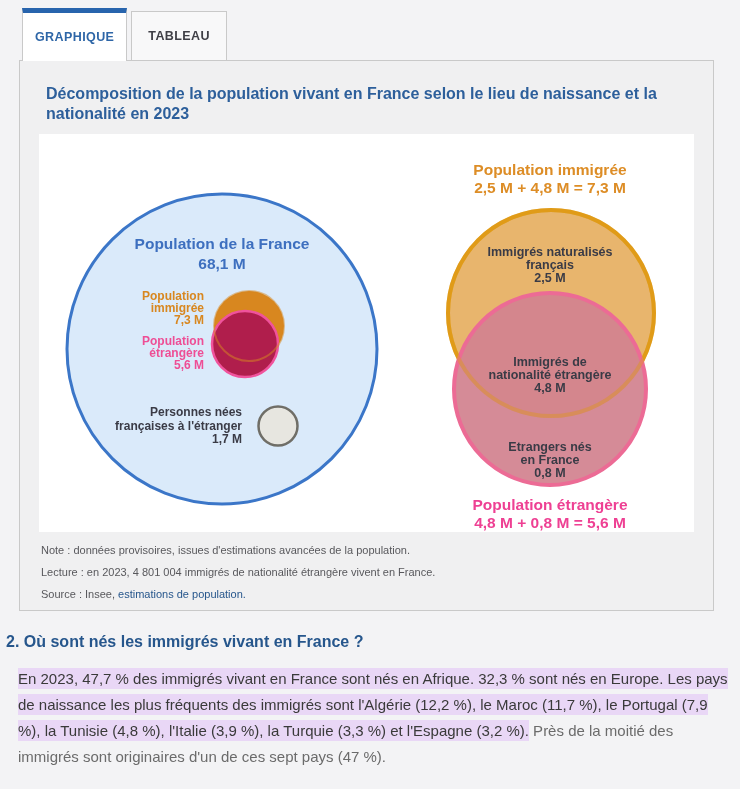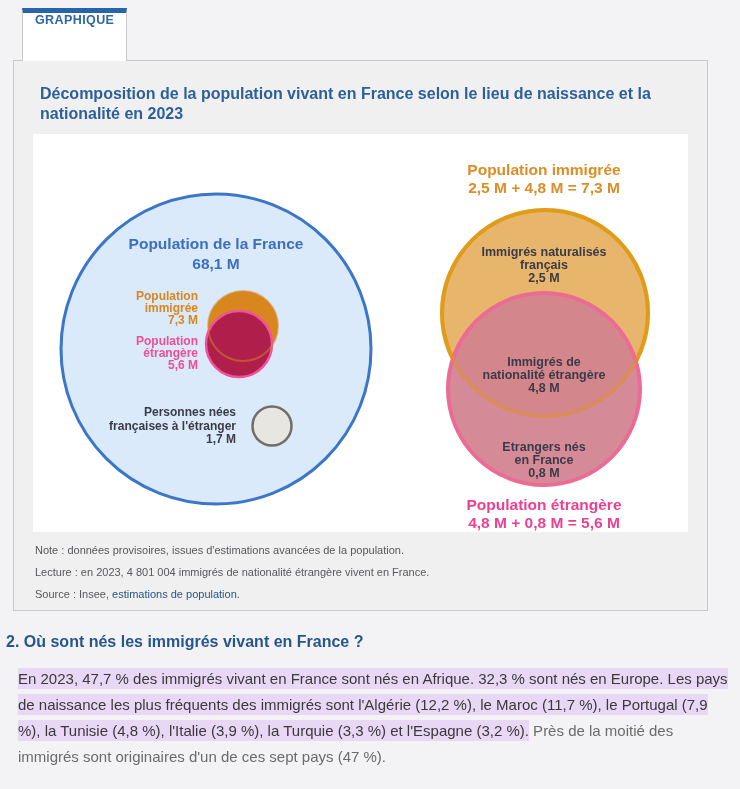--- a/index.html
+++ b/index.html
@@ -4,33 +4,33 @@
 <style>
   html,body{margin:0;padding:0;}
   body{
     width:740px;height:789px;
     background:#f3f3f5;
     font-family:"Liberation Sans",sans-serif;
     overflow:hidden;
   }
   
   .tabbar{display:flex;align-items:flex-end;margin:8px 0 0 22px;position:relative;z-index:2;}
-  .tab{box-sizing:border-box;display:flex;align-items:flex-start;justify-content:center;
+  .tab{box-sizing:border-box;display:flex;align-items:center;justify-content:center;
        font-size:12.5px;font-weight:bold;letter-spacing:.4px;cursor:pointer;}
   .tab.active{
     background:#ffffff;border:1px solid #c9c9c9;border-top:5px solid #2864ad;border-bottom:none;
     height:53px;padding:0 12px;color:#2e66a7;margin-bottom:-1px;
   }
   .tab.inactive{
     background:#f8f8f9;border:1px solid #c9c9c9;height:50px;padding:0 16px;
     color:#3f3f46;margin-left:4px;margin-bottom:-1px;
   }
   
   .panel{
-    box-sizing:border-box;width:695px;margin-left:13px;background:#f0f0f1;
+    box-sizing:border-box;width:695px;margin-left:19px;background:#f0f0f1;
     border:1px solid #c9c9c9;padding:23px 19px 5px 19px;position:relative;z-index:1;
   }
   .chart-title{
     font-size:16px;font-weight:bold;color:#2d5f9b;line-height:20px;
     margin:0 30px 10px 7px;
   }
   .chart-box{width:655px;height:398px;background:#ffffff;}
   .chart-box svg{display:block;}
   svg text{font-family:"Liberation Sans",sans-serif;}
   
@@ -44,20 +44,23 @@
     margin:11px 12px 0 18px;font-size:15px;line-height:26px;color:#6b6b6b;
   }
   .section-paragraph mark{background:#e9d7f6;color:#3a3a3a;padding:2px 0;}
 </style>
 </head>
 <body>
 
 <div class="tabbar">
   <div class="tab active">
     <span>GRAPHIQUE</span>
+  </div>
+  <div class="tab inactive">
+    <span>TABLEAU</span>
   </div>
 </div>
 
 <div class="panel">
   <div class="chart-title">Décomposition de la population vivant en France selon le lieu de naissance et la nationalité en 2023</div>
 
   <div class="chart-box">
     <svg width="655" height="398" viewBox="0 0 655 398">
 
       <circle cx="183" cy="215" r="155" fill="#daeafa" stroke="#3b76c8" stroke-width="3"></circle>

